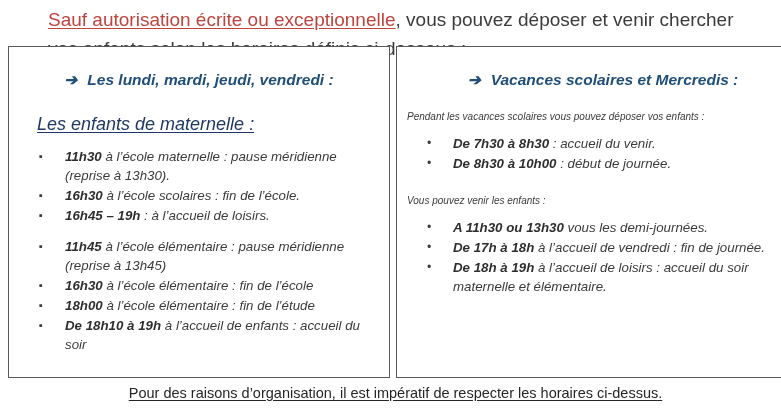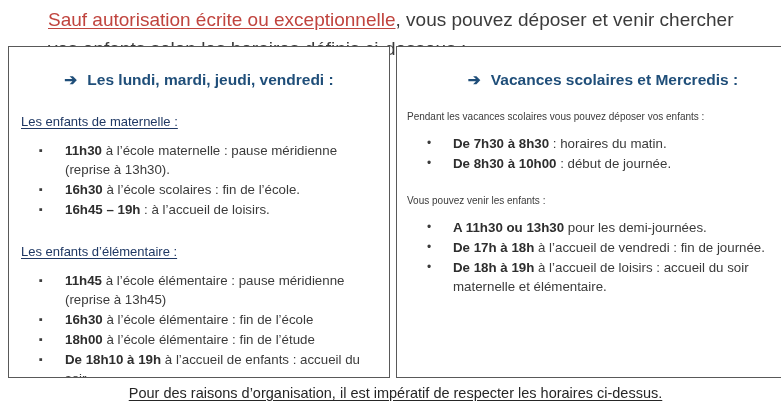--- a/index.html
+++ b/index.html
@@ -9,31 +9,31 @@
     color:var(--body-color,#3b3b3b);
     -webkit-font-smoothing:antialiased;
   }
   .intro {
     position:absolute; left:48px; top:6px; width:695px;
     font-size:19px; line-height:1.5; color:var(--body-color,#3b3b3b);
   }
   .red-underline { color:var(--red,#c0443e); text-decoration:underline; text-underline-offset:2px; }
   .box {
     position:absolute; top:46px; height:332px; box-sizing:border-box;
-    border:1px solid var(--border,#595959); background:#fff; overflow:hidden;
+    border:1px solid var(--border,#595959); background:#fff; overflow:hidden;font-style:italic;
   }
   .box-left  { left:8px;   width:382px; }
   .box-right { left:396px; width:414px; }
   .box-title {
     margin:24px 8px 0; text-align:center;
     color:var(--blue,#1f4e79); font-weight:bold; font-size:15.5px;
   }
   .arrow-icon { margin-right:10px; font-weight:bold; }
   .section-label {
-    margin:25px 12px 0; font-size:13px;
+    margin:25px 28px 0; font-size:18px;
     color:var(--navy,#1f3864);
     text-decoration:underline; text-underline-offset:2px;
   }
   .plain-line { margin:22px 10px 0; font-size:10px; color:var(--body-color,#3b3b3b); }
   ul.sched { margin:12px 0 0 0; padding:0 10px 0 30px; list-style:none; }
   ul.sched li {
     position:relative; padding-left:26px; margin-bottom:1px;
     font-size:13.3px; line-height:19px; color:var(--body-color,#3b3b3b);
   }
   ul.sched li .marker { position:absolute; left:0; top:0; }
@@ -67,21 +67,20 @@
     <li>
       <span class="marker sq">▪</span>
       <b>16h30</b><span> à l’école scolaires : fin de l’école.</span>
     </li>
     <li>
       <span class="marker sq">▪</span>
       <b>16h45 – 19h</b><span> : à l’accueil de loisirs.</span>
     </li>
   </ul>
 
-  <div class="section-label">Les enfants d’élémentaire :</div>
   <ul class="sched">
     <li>
       <span class="marker sq">▪</span>
       <b>11h45</b><span> à l’école élémentaire : pause méridienne (reprise à 13h45)</span>
     </li>
     <li>
       <span class="marker sq">▪</span>
       <b>16h30</b><span> à l’école élémentaire : fin de l’école</span>
     </li>
     <li>
@@ -97,33 +96,33 @@
 
 <div class="box box-right">
   <div class="box-title">
     <span class="arrow-icon">➔</span><span>Vacances scolaires et Mercredis :</span>
   </div>
 
   <div class="plain-line">Pendant les vacances scolaires vous pouvez déposer vos enfants :</div>
   <ul class="sched">
     <li>
       <span class="marker rd">•</span>
-      <b>De 7h30 à 8h30</b><span> : horaires du matin.</span>
+      <b>De 7h30 à 8h30</b><span> : accueil du venir.</span>
     </li>
     <li>
       <span class="marker rd">•</span>
       <b>De 8h30 à 10h00</b><span> : début de journée.</span>
     </li>
   </ul>
 
   <div class="plain-line">Vous pouvez venir les enfants :</div>
   <ul class="sched">
     <li>
       <span class="marker rd">•</span>
-      <b>A 11h30 ou 13h30</b><span> pour les demi-journées.</span>
+      <b>A 11h30 ou 13h30</b><span> vous les demi-journées.</span>
     </li>
     <li>
       <span class="marker rd">•</span>
       <b>De 17h à 18h</b><span> à l’accueil de vendredi : fin de journée.</span>
     </li>
     <li>
       <span class="marker rd">•</span>
       <b>De 18h à 19h</b><span> à l’accueil de loisirs : accueil du soir maternelle et élémentaire.</span>
     </li>
   </ul>

